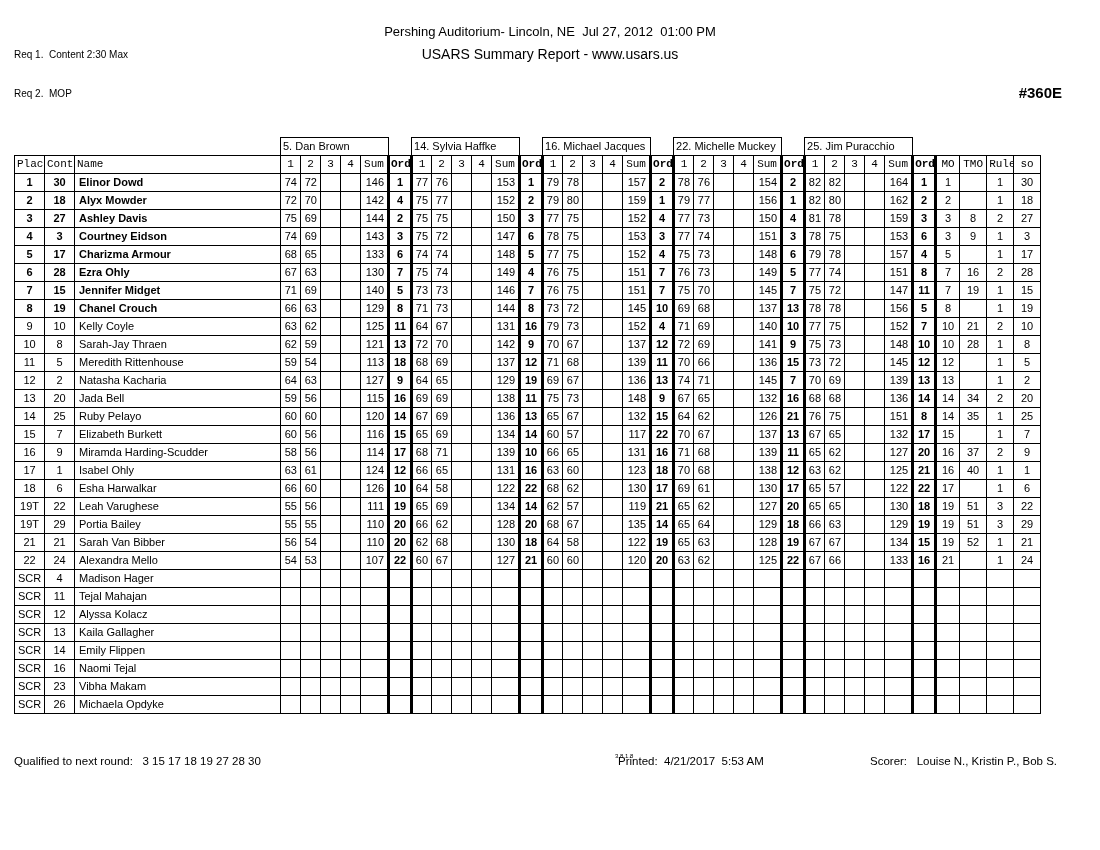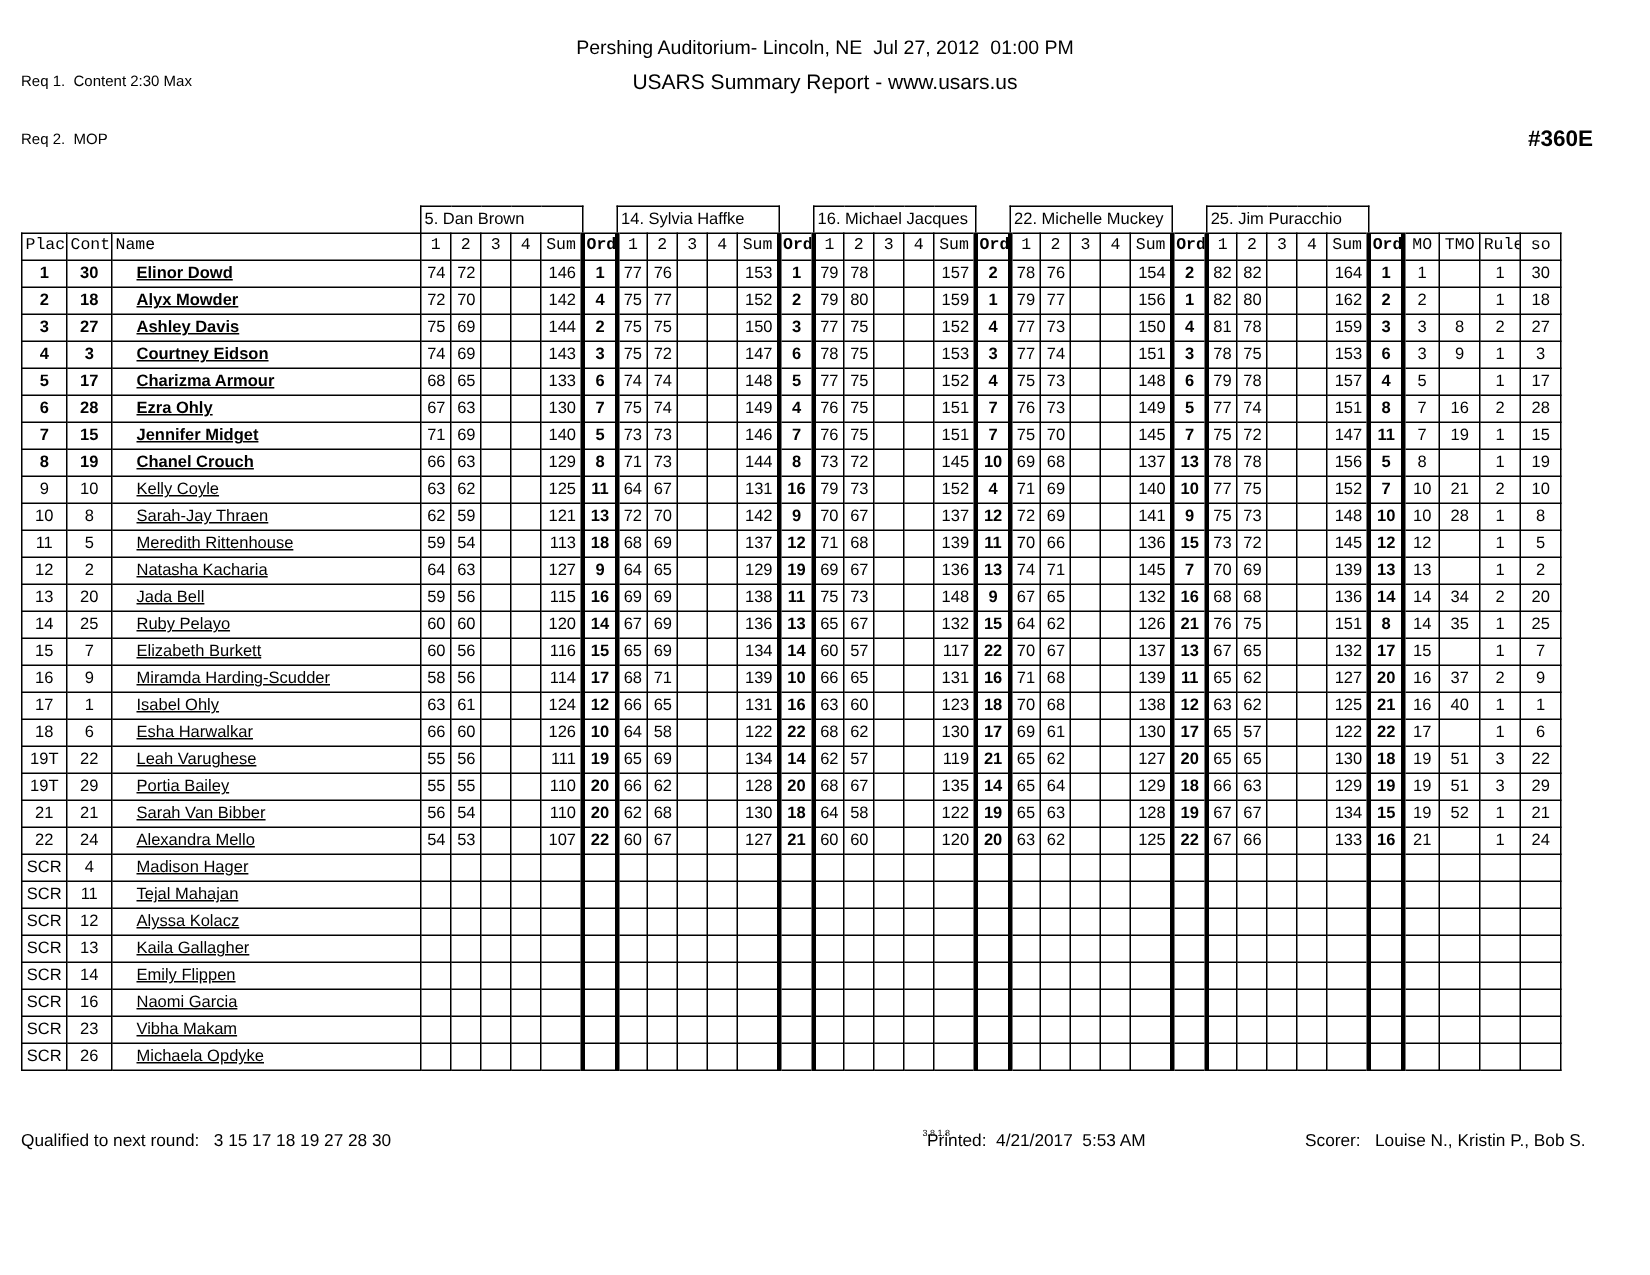--- a/index.html
+++ b/index.html
@@ -22,21 +22,21 @@
     overflow:hidden; white-space:nowrap; line-height:17px;
   }
   tr.jrow td { height:20px;margin-left:20px; }
   td.ghost { border:none !important; background:transparent; }
   td.jname { font-size:11px; white-space:pre; padding-left:3px; text-align:left; }
   tr.hrow td { height:19px; font-size:10.5px; text-align:center; padding:0 1px; border-bottom:3px double #000;font-family:Liberation Mono, monospace; }
   tr.hrow td.cname { text-align:left; padding-left:4px; }
   #results td.ordc { border-left:3px solid #000; border-right:3px solid #000; font-weight:bold; text-align:center; padding:0 1px; }
   #results td.sc, #results td.sum { text-align:right; padding-right:3px; }
   #results td.pl, #results td.ct, #results td.tl { text-align:center; }
-  #results td.nm { text-align:left; padding-left:16px;text-decoration:underline; }
+  #results td.nm { text-align:left; padding-left:4px; }
   tr.qual td.pl, tr.qual td.ct, tr.qual td.nm { font-weight:bold; }
   tr.cut td { border-bottom:4px solid #000; }
 
   .footer { position:absolute; left:14px; top:752px; width:1076px; height:20px; font-size:11.5px; }
   .qualified { position:absolute; left:0;   top:3px; white-space:pre; }
   .version   { position:absolute; left:601px; top:1px; font-size:6px; white-space:pre; }
   .printed   { position:absolute; left:604px; top:3px; white-space:pre; }
   .scorer    { position:absolute; left:856px; top:3px; white-space:pre; }
 </style>
 </head>
@@ -1197,21 +1197,21 @@
         <td class="sum"></td>
         <td class="ordc"></td>
         <td class="tl"></td>
         <td class="tl"></td>
         <td class="tl"></td>
         <td class="tl"></td>
       </tr>
       <tr class="">
         <td class="pl">SCR</td>
         <td class="ct">16</td>
-        <td class="nm">Naomi Garcia</td>
+        <td class="nm">Naomi Tejal</td>
         <td class="sc"></td>
         <td class="sc"></td>
         <td class="sc"></td>
         <td class="sc"></td>
         <td class="sum"></td>
         <td class="ordc"></td>
         <td class="sc"></td>
         <td class="sc"></td>
         <td class="sc"></td>
         <td class="sc"></td>

